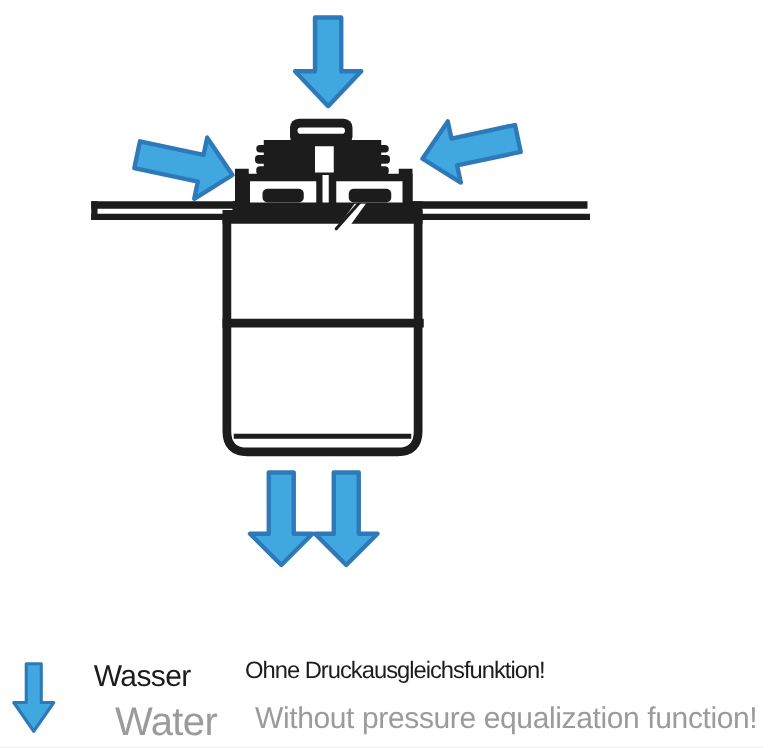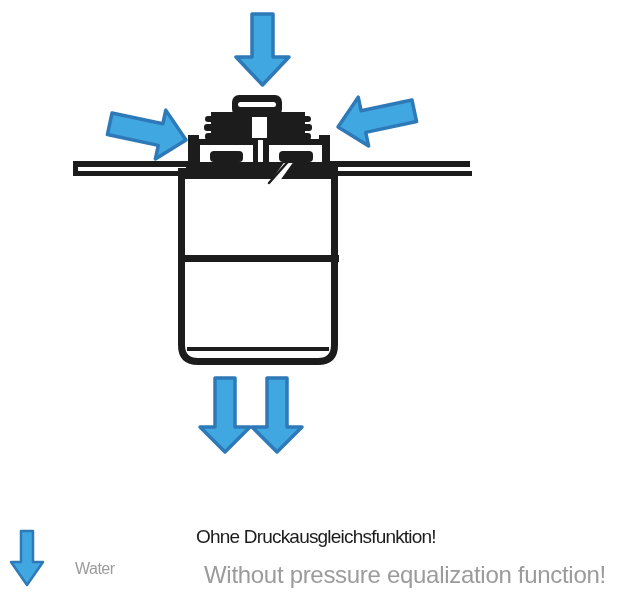--- a/index.html
+++ b/index.html
@@ -45,21 +45,21 @@
 
   .label {
     position: absolute;
     color: var(--ink, #1c1c1c);
     white-space: nowrap;
     line-height: 1;
   }
   .label.secondary { color: var(--text-secondary, #9b9b9b); }
 
   #legend-label-de  { left: 75px;  top: 530px; font-size: 24px; letter-spacing: -0.5px; }
-  #legend-label-en  { left: 75px;  top: 561px; font-size: 16px; letter-spacing: -0.5px; }
+  #legend-label-en  { left: 92px;  top: 561px; font-size: 32px; letter-spacing: -0.5px; }
   #caption-de       { left: 196px; top: 527px; font-size: 19px; letter-spacing: -0.8px; }
   #caption-en       { left: 204px; top: 563px; font-size: 24px; letter-spacing: -0.3px; }
 </style>
 </head>
 <body>
 
 <div class="canvas">
 
   <svg width="624" height="598" viewBox="0 0 624 598">
 
@@ -108,17 +108,18 @@
       <path class="arrow" d="M252,14 H273 V57 H289 L262.5,85 L236,57 H252 Z"></path>
       <path class="arrow" transform="translate(186,140) rotate(12)" d="M0,0 L-26,-25 L-26,-11 L-78,-11 L-78,11 L-26,11 L-26,25 Z"></path>
       <path class="arrow" transform="translate(338,127) scale(-1,1) rotate(12)" d="M0,0 L-26,-25 L-26,-11 L-78,-11 L-78,11 L-26,11 L-26,25 Z"></path>
       <path class="arrow" d="M215,378 H235 V427 H250 L225,452 L200,427 H215 Z"></path>
       <path class="arrow" d="M267,378 H287 V427 H302 L277,452 L252,427 H267 Z"></path>
     </g>
 
     <path class="arrow-small" d="M21,531 H33 V562 H43 L27,585 L11,562 H21 Z"></path>
   </svg>
 
+  <div class="label" id="legend-label-de">Wasser</div>
   <div class="label secondary" id="legend-label-en">Water</div>
   <div class="label" id="caption-de">Ohne Druckausgleichsfunktion!</div>
   <div class="label secondary" id="caption-en">Without pressure equalization function!</div>
 
 </div>
 
 </body></html>

